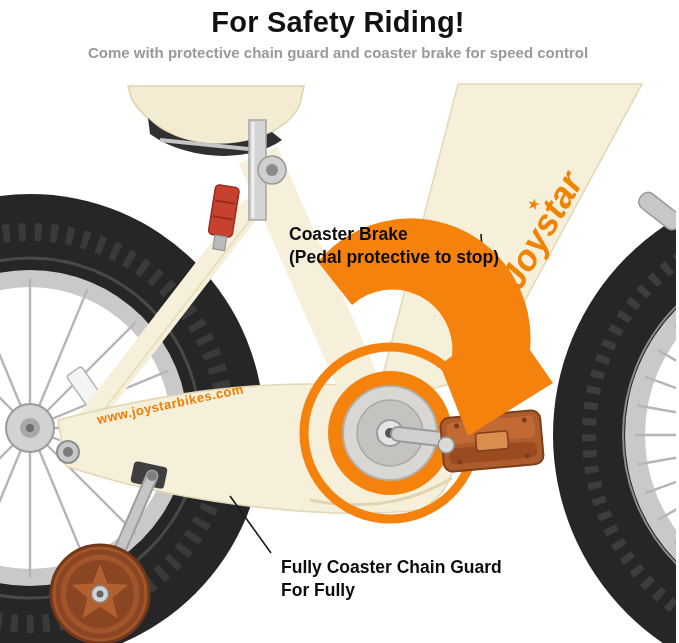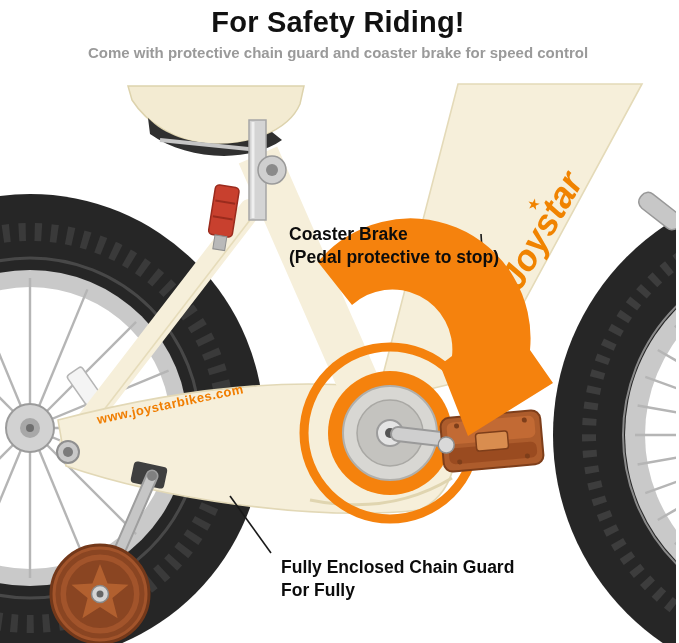--- a/index.html
+++ b/index.html
@@ -167,17 +167,17 @@
 
     <line x1="230" y1="496" x2="271" y2="553" stroke="#1a1a1a" stroke-width="1.6"></line>
   </svg>
 
   <div class="callout co-brake">
     <div>Coaster Brake</div>
     <div>(Pedal protective to stop)</div>
   </div>
 
   <div class="callout co-guard">
-    <div>Fully Enclosed Chain Guard</div>
+    <div>Fully Coaster Chain Guard</div>
     <div>For Fully</div>
   </div>
 
 </div>
 
 </body></html>

